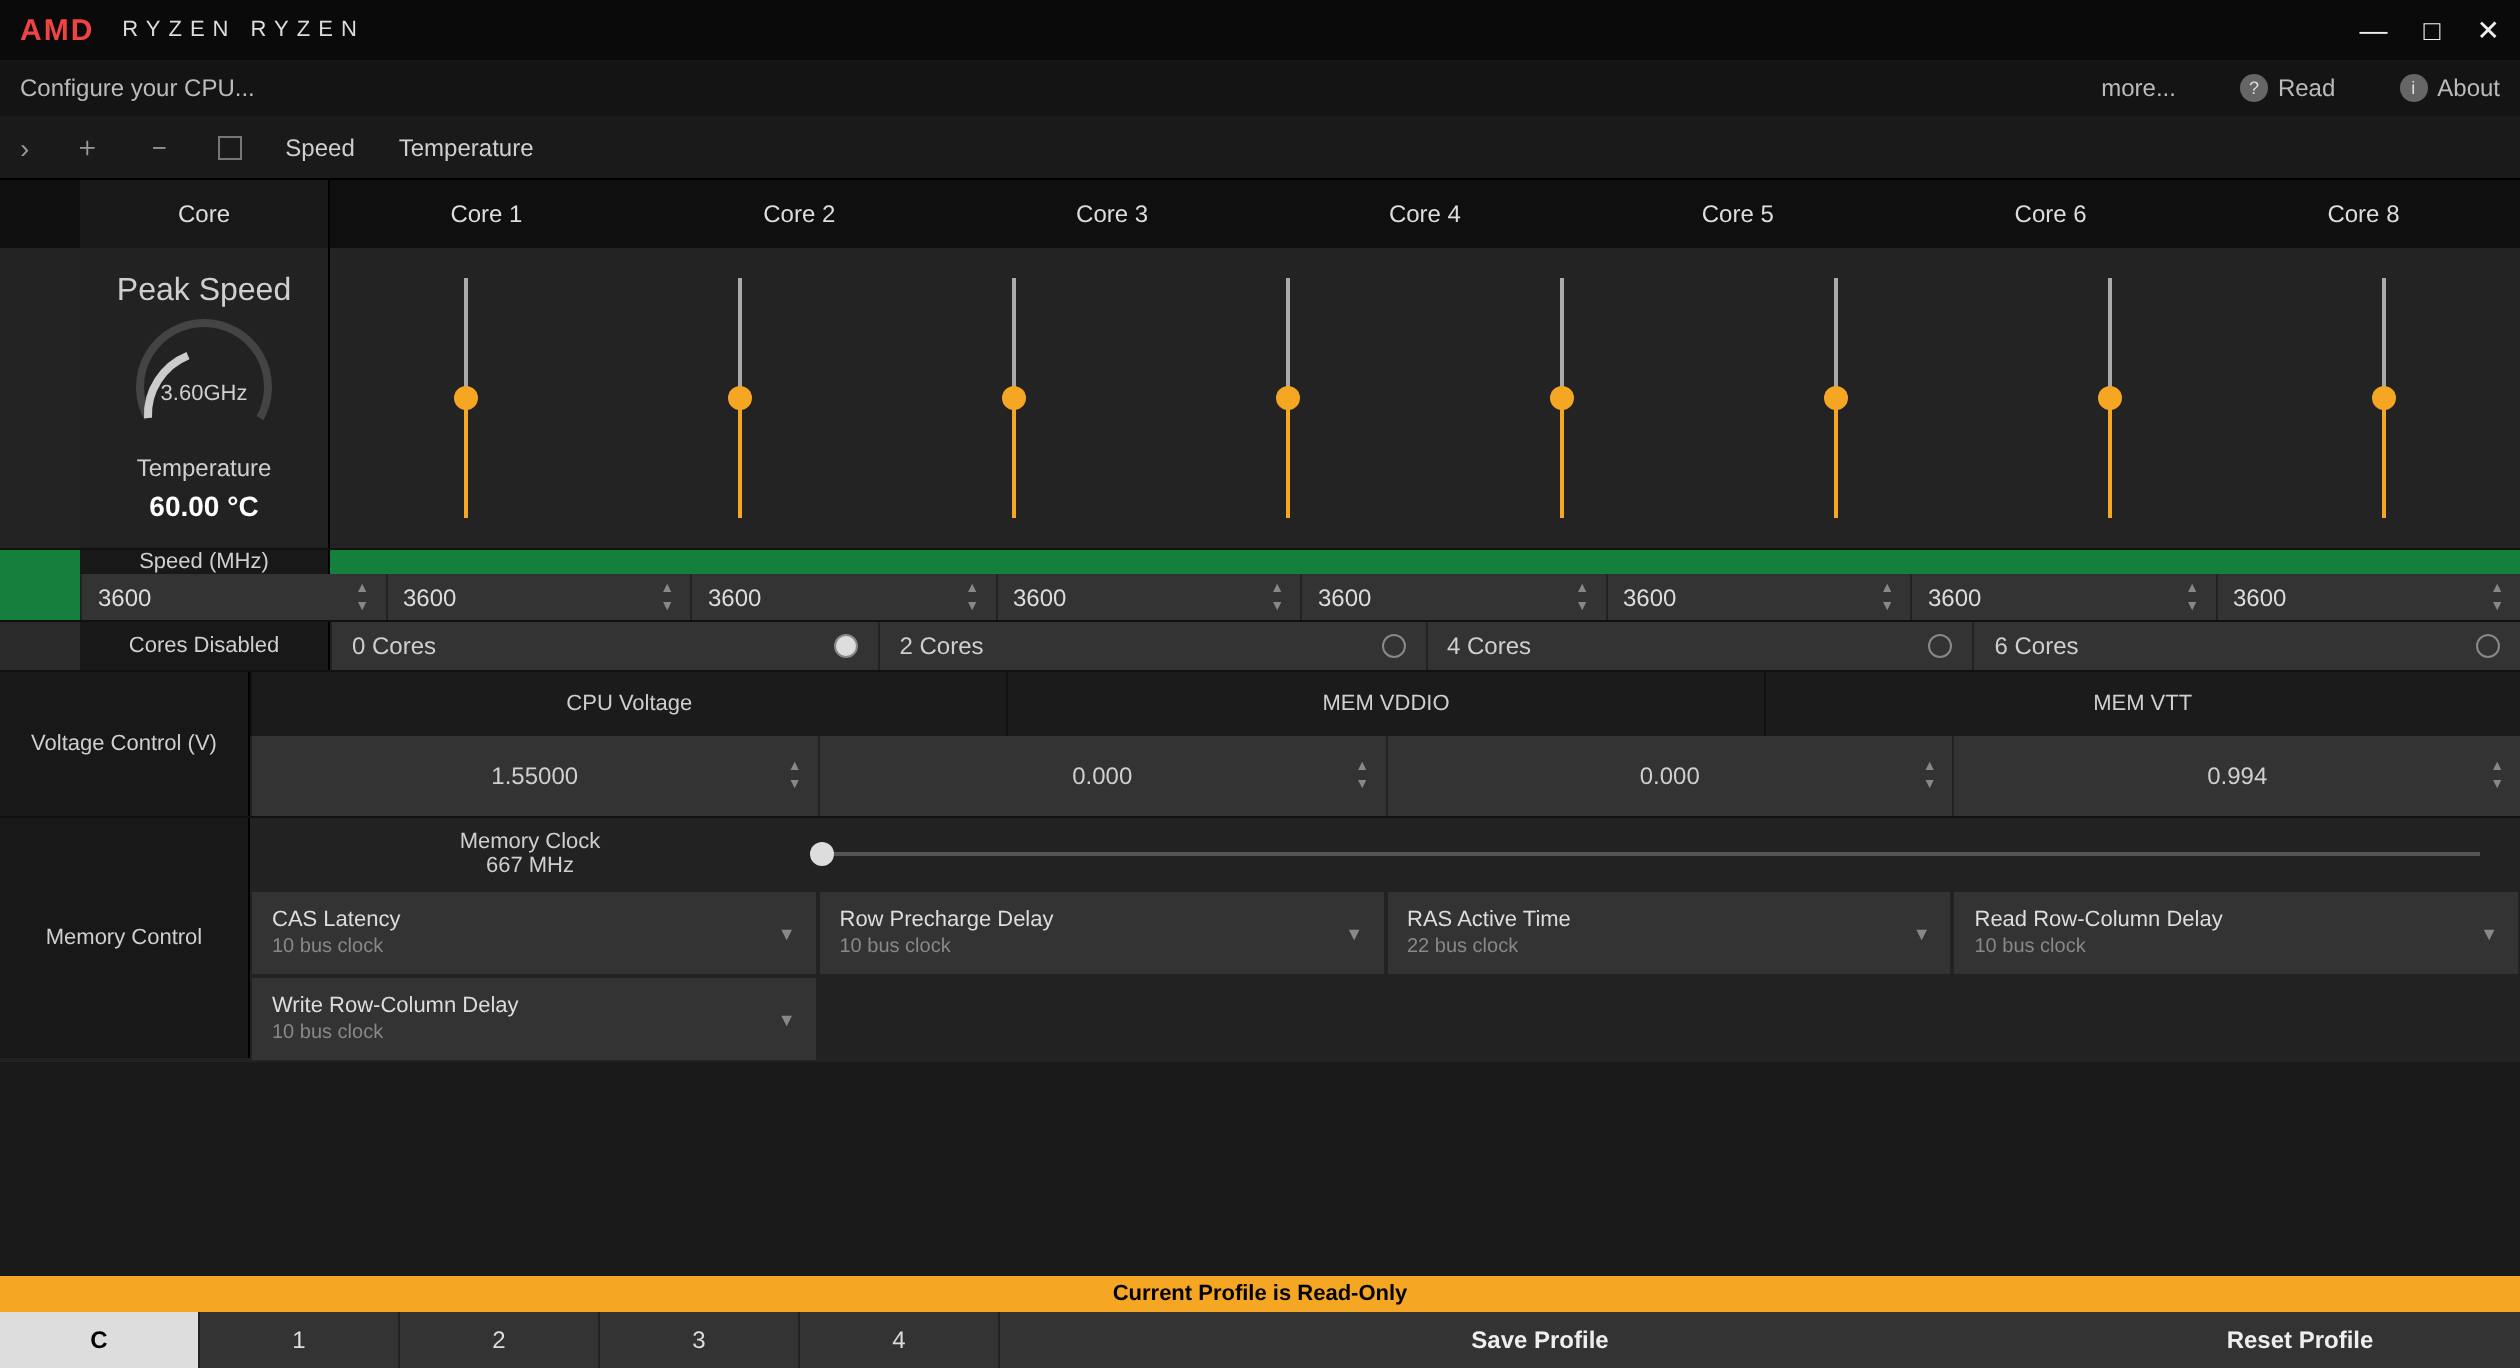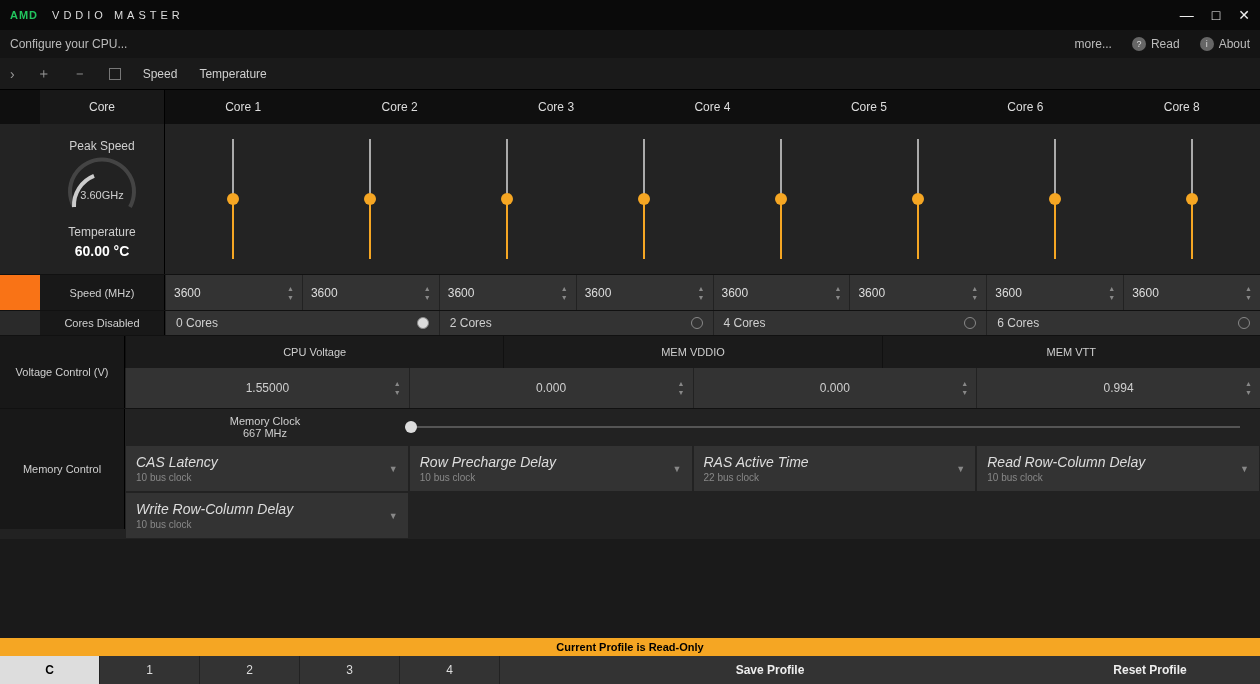--- a/index.html
+++ b/index.html
@@ -1,60 +1,60 @@
 <!DOCTYPE html>
 <html><head>
 <meta charset="utf-8">
 <style>
 * { margin:0; padding:0; box-sizing:border-box; font-family: Arial, Helvetica, sans-serif; }
 body { width:1260px; height:684px; background:#1a1a1a; color:#cfcfcf; font-size:12px; overflow:hidden; position:relative; }
 
 
 .titlebar { display:flex; align-items:center; height:30px; padding:0 10px; background:#0a0a0a; }
-.amd-logo { color:#22c55e; font-weight:900; font-size:11px; letter-spacing:1px; margin-right:14px; }
+.amd-logo { color:#ef4444; font-weight:900; font-size:15px; letter-spacing:1px; margin-right:14px; }
 .app-title { color:#ddd; letter-spacing:4px; font-size:11px; font-weight:300; }
 .win-controls { margin-left:auto; display:flex; gap:18px; color:#eee; font-size:14px; }
 .win-controls span { cursor:pointer; }
 
 
 .subbar { display:flex; align-items:center; height:28px; padding:0 10px; background:#141414; color:#bbb; font-size:12px; }
 .sub-left { }
-.sub-right { margin-left:auto; display:flex; align-items:center; gap:20px; }
+.sub-right { margin-left:auto; display:flex; align-items:center; gap:32px; }
 .sub-right .lnk { display:flex; align-items:center; gap:5px; cursor:pointer; }
 .circle-ic { width:14px; height:14px; border-radius:50%; background:#666; display:flex; align-items:center; justify-content:center; font-size:9px; color:#ddd; }
 
 
 .toolbar { display:flex; align-items:center; height:32px; background:#1a1a1a; padding:0 10px; gap:22px; border-bottom:1px solid #000; }
 .tb-icon { color:#999; cursor:pointer; font-size:14px; }
 .tb-checkbox { width:12px; height:12px; border:1px solid #777; }
 
 
 .row { display:flex;padding-left:40px; }
 .left-col { width:125px; flex-shrink:0; display:flex; flex-direction:column; align-items:center; justify-content:center; background:#181818; border-right:1px solid #000; }
 .cores-area { flex:1; display:flex; }
 .core-col { flex:1; display:flex; align-items:center; justify-content:center; color:#ddd; }
 
 .hdr-row { height:34px; background:#0f0f0f; }
 .hdr-row .left-col, .hdr-row .core-col { font-size:12px; color:#ddd; }
 
 
 .sliders-row { height:150px; background:#232323; }
 .sliders-row .left-col { background:#222; padding:8px 0; gap:4px; }
-.peak-label { font-size:12px; }
+.peak-label { font-size:16px; }
 .gauge { position:relative; width:80px; height:60px; }
 .gauge svg { width:80px; height:60px; }
 .gauge-text { position:absolute; top:32px; width:100%; text-align:center; font-size:11px; }
 .temp-heading { font-size:12px; margin-top:4px; }
 .temp-val { font-size:14px; font-weight:bold; color:#fff; }
 .slider-track { width:2px; height:120px; background:#aaa; position:relative; }
 .slider-thumb { position:absolute; left:-5px; top:45%; width:12px; height:12px; border-radius:50%; background:#f5a623; }
 .slider-track .lower { position:absolute; left:0; top:50%; bottom:0; width:2px; background:#f5a623; }
 
 
-.speed-row { height:36px; background:#f97316; border-top:1px solid #111; }
+.speed-row { height:36px; background:#15803d; border-top:1px solid #111;flex-direction:column; }
 .speed-row .left-col { font-size:11px; }
 .speed-cell { flex:1; display:flex; align-items:center; padding:0 8px; background:#333; border-left:1px solid #222; }
 .speed-val { flex:1; color:#ddd; font-size:12px; }
 .stepper { display:flex; flex-direction:column; gap:2px; }
 .stepper span { font-size:7px; color:#888; line-height:1; cursor:pointer; }
 
 
 .cd-row { height:25px; background:#2a2a2a; border-top:1px solid #111; }
 .cd-row .left-col { font-size:11px; }
 .cd-seg { flex:1; display:flex; align-items:center; padding:0 10px; background:#333; border-left:1px solid #222; justify-content:space-between; }
@@ -75,39 +75,39 @@
 .mc-row { background:#222; display:flex; border-top:1px solid #111; }
 .mc-row .left-col { height:120px; font-size:11px; }
 .mc-grid { flex:1; display:flex; flex-direction:column; }
 .mc-clock { height:36px; display:flex; align-items:center; position:relative; }
 .mc-clock-info { width:280px; text-align:center; }
 .mc-clock-label { font-size:11px; }
 .mc-slider { flex:1; height:2px; background:#555; position:relative; margin-right:20px; }
 .mc-slider-thumb { position:absolute; left:0; top:-5px; width:12px; height:12px; border-radius:50%; background:#ddd; }
 .mc-params { flex:1; display:grid; grid-template-columns:repeat(4,1fr); }
 .mc-cell { background:#333; border:1px solid #222; padding:8px 10px; display:flex; justify-content:space-between; align-items:center; }
-.mc-cell-info .lbl { font-size:14px; color:#ddd;font-style:italic; }
+.mc-cell-info .lbl { font-size:11px; color:#ddd; }
 .mc-cell-info .sub { font-size:10px; color:#888; margin-top:2px; }
 .mc-cell .chev { color:#888; font-size:9px; }
 
 
 .filler { position:absolute; left:0; right:0; bottom:0; }
 .warn-bar { height:18px; background:#f5a623; color:#000; text-align:center; font-size:11px; line-height:18px; font-weight:bold; }
 .bottom-bar { height:28px; background:#333; display:flex; align-items:stretch; }
 .profile-tab { width:100px; display:flex; align-items:center; justify-content:center; font-size:12px; border-right:1px solid #222; cursor:pointer; background:#333; color:#ddd; }
 .profile-tab.active { background:#ddd; color:#000; font-weight:bold; }
 .save-btn { flex:1; display:flex; align-items:center; justify-content:center; background:#333; color:#eee; font-size:12px; font-weight:bold; cursor:pointer; }
 .reset-btn { width:220px; display:flex; align-items:center; justify-content:center; background:#333; color:#eee; font-size:12px; cursor:pointer; font-weight:bold; }
 </style>
 </head>
 <body>
 
 <div class="titlebar">
   <span class="amd-logo">AMD</span>
-  <span class="app-title">VDDIO MASTER</span>
+  <span class="app-title">RYZEN RYZEN</span>
   <div class="win-controls">
     <span>—</span>
     <span>□</span>
     <span>✕</span>
   </div>
 </div>
 
 <div class="subbar">
   <span class="sub-left">Configure your CPU...</span>
   <div class="sub-right">

